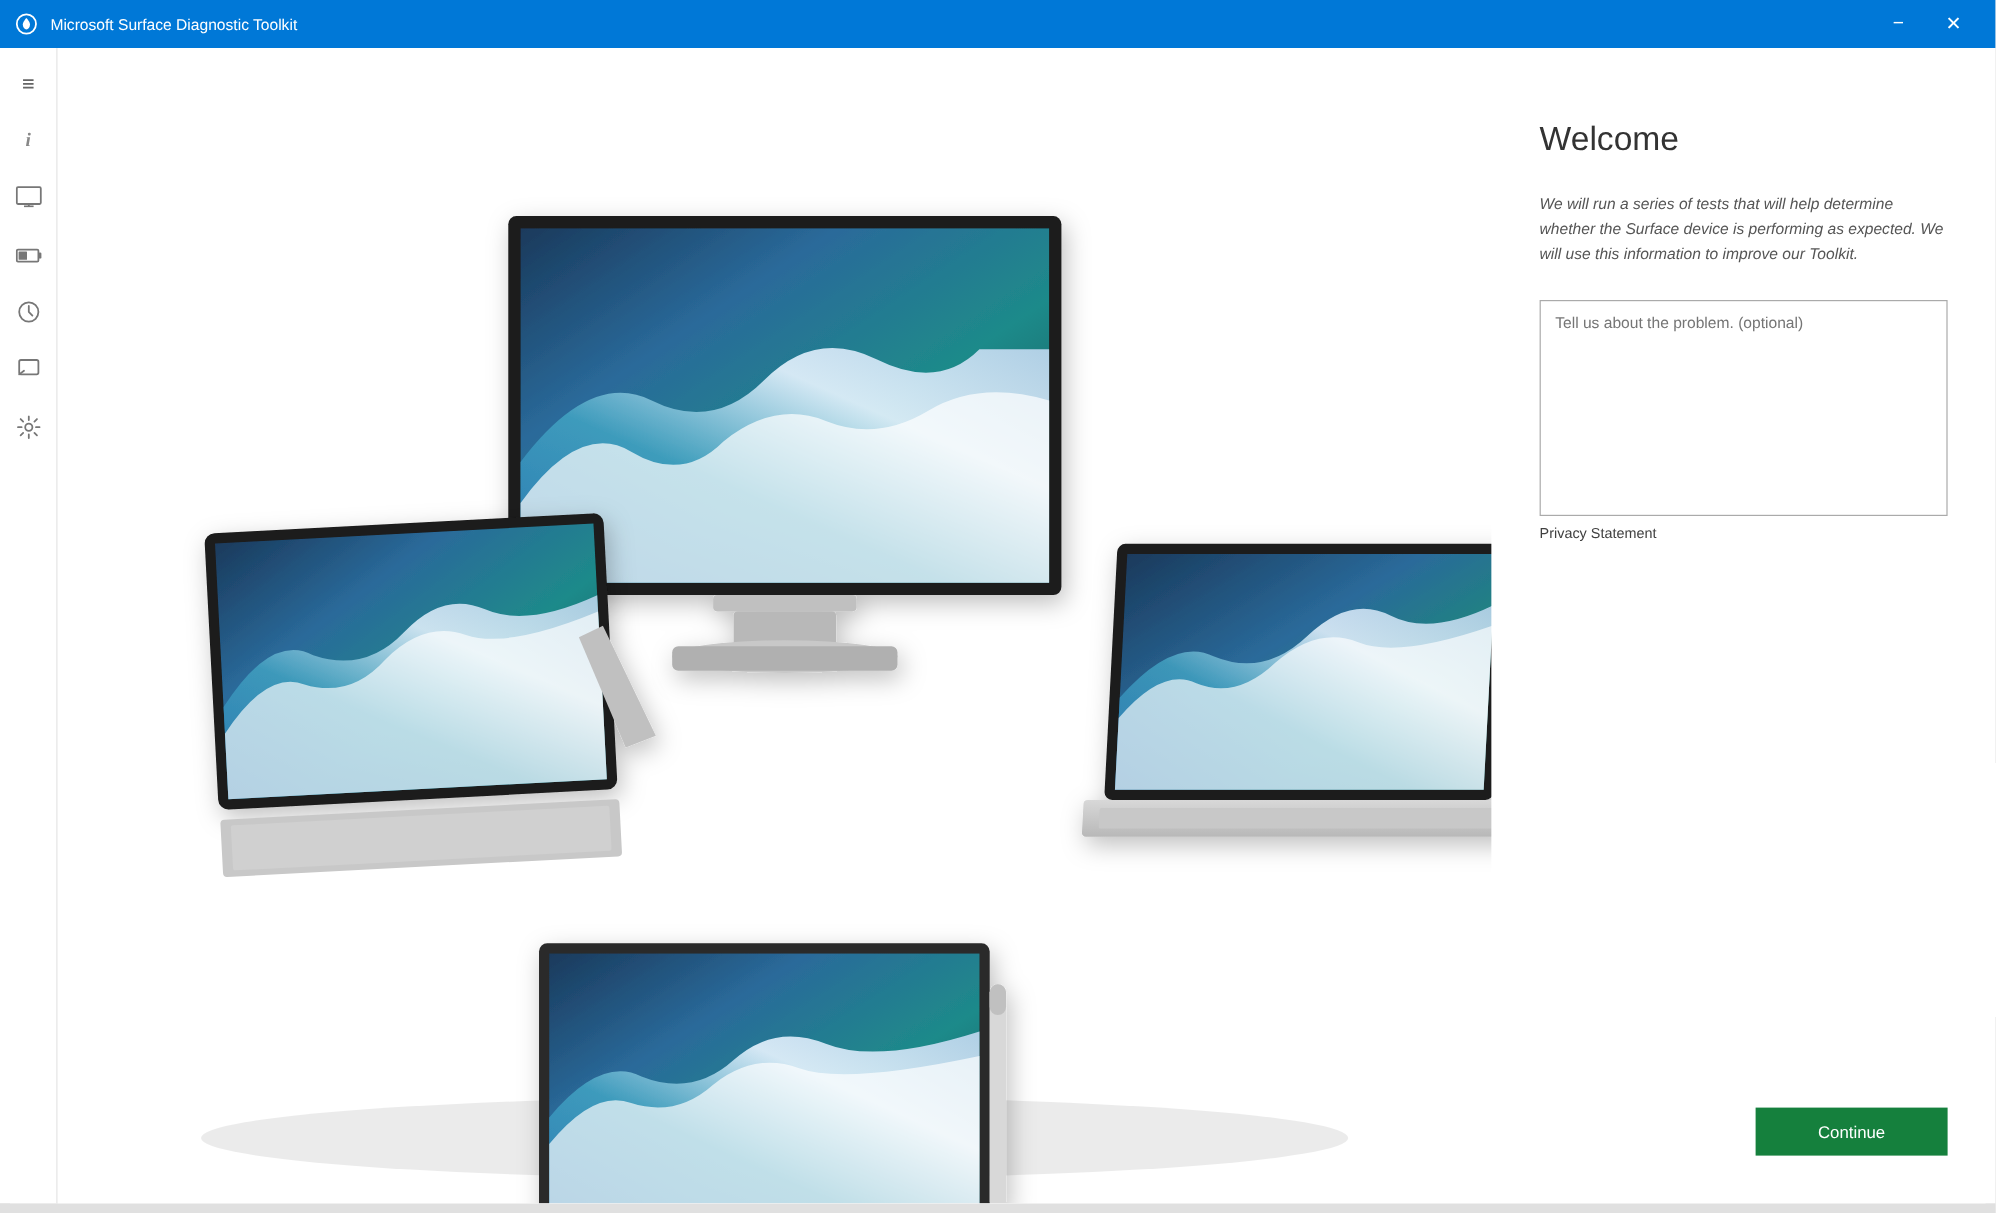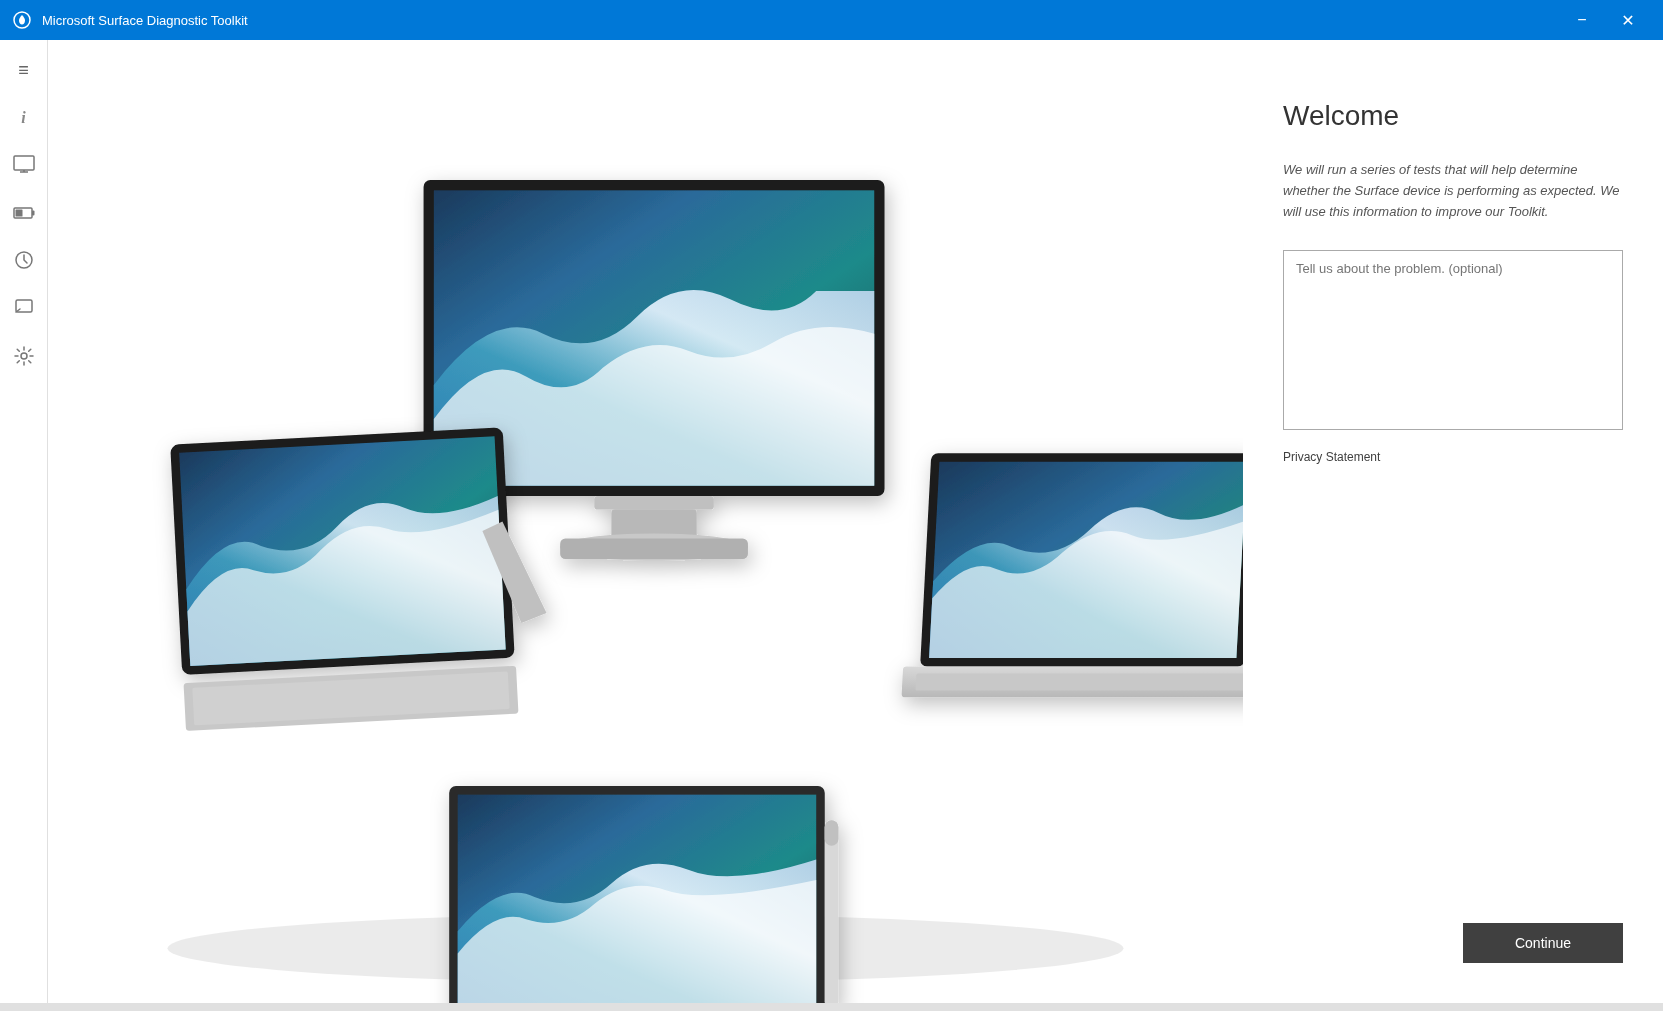--- a/index.html
+++ b/index.html
@@ -143,36 +143,36 @@
     .problem-textarea {
       width: 100%;
       height: 180px;
       border: 1px solid #aaa;
       padding: 10px 12px;
       font-size: 13px;
       color: #999;
       font-family: 'Segoe UI', Arial, sans-serif;
       resize: none;
       outline: none;
-      margin-bottom: 20px;
+      margin-bottom: 7px;
     }
 
     .privacy-link {
       color: #404040;
       font-size: 12px;
       text-decoration: none;
       cursor: pointer;
       margin-bottom: 24px;
       display: inline-block;
     }
 
     .spacer { flex: 1; }
 
     .continue-btn {
-      background: #404040;
+      background: #15803d;
       color: white;
       border: none;
       padding: 12px 48px;
       font-size: 14px;
       cursor: pointer;
       align-self: flex-end;
       min-width: 160px;
       font-family: 'Segoe UI', Arial, sans-serif;
     }
 

